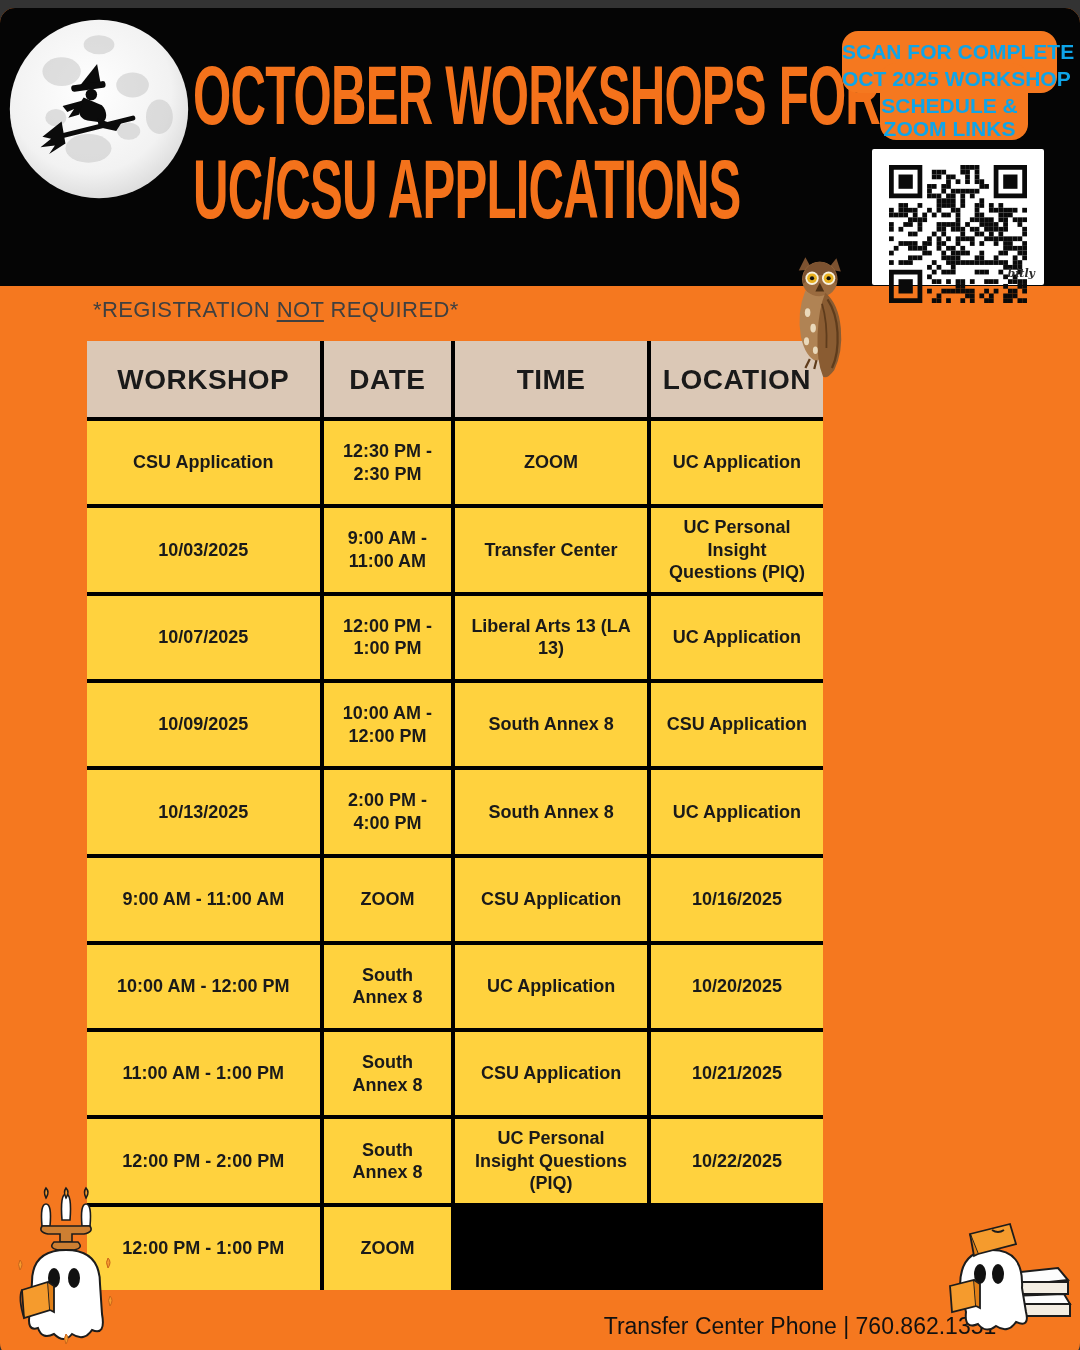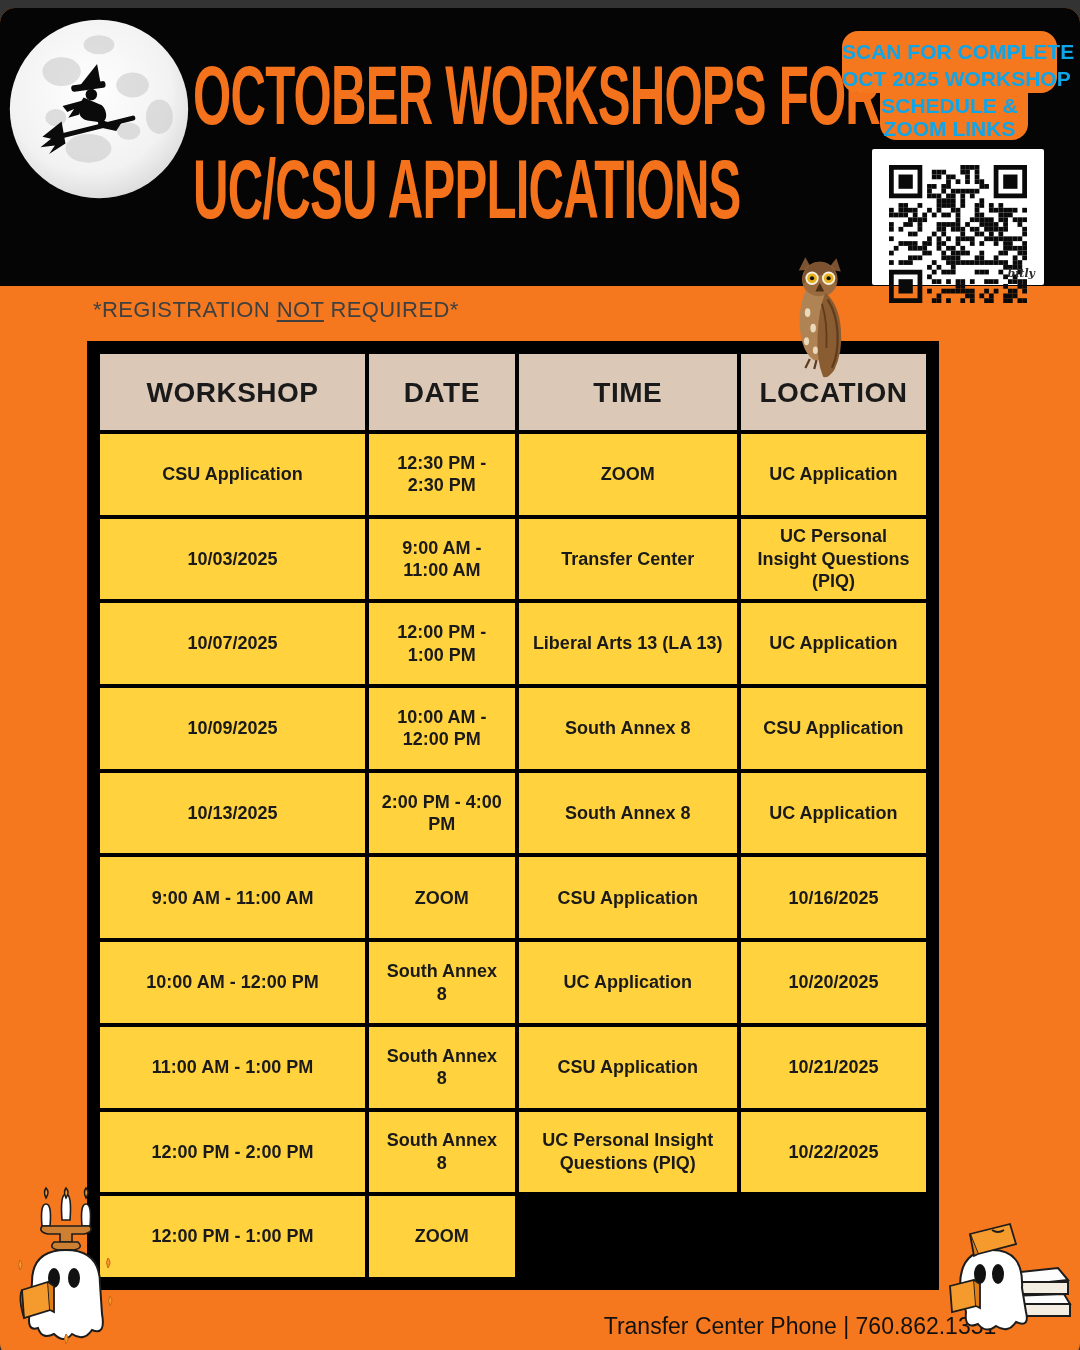--- a/index.html
+++ b/index.html
@@ -35,22 +35,22 @@
   .qr-box svg{position:absolute;left:17px;top:16px;}
   .bitly{position:absolute;right:9px;bottom:5px;font-family:"DejaVu Serif",serif;font-style:italic;font-weight:bold;font-size:11px;color:#2b2b2b;}
   
   .note{
     position:absolute;left:93px;top:289px;
     font-size:22px;color:#404040;letter-spacing:.4px;white-space:nowrap;z-index:2;
   }
   .note .u{text-decoration:underline;text-underline-offset:3px;text-decoration-thickness:2px;}
   
   .sched{
-    position:absolute;left:87px;top:333px;width:852px;height:949px;
-    background:#000;padding:13px;box-sizing:border-box;
+    position:absolute;left:87px;top:333px;width:736px;height:949px;
+    background:#000;padding:0;box-sizing:border-box;
     display:grid;gap:4px;z-index:1;
     grid-template-columns:295fr 162fr 243fr 206fr;
     grid-template-rows:76px repeat(10,1fr);
   }
   .cell{
     display:flex;align-items:center;justify-content:center;text-align:center;
     background:#FFD23E;color:#1a1a1a;font-weight:bold;font-size:18px;
     line-height:1.25;padding:4px 12px;box-sizing:border-box;
   }
   .cell.head{background:#DBC8B6;font-size:28px;letter-spacing:.5px;}

